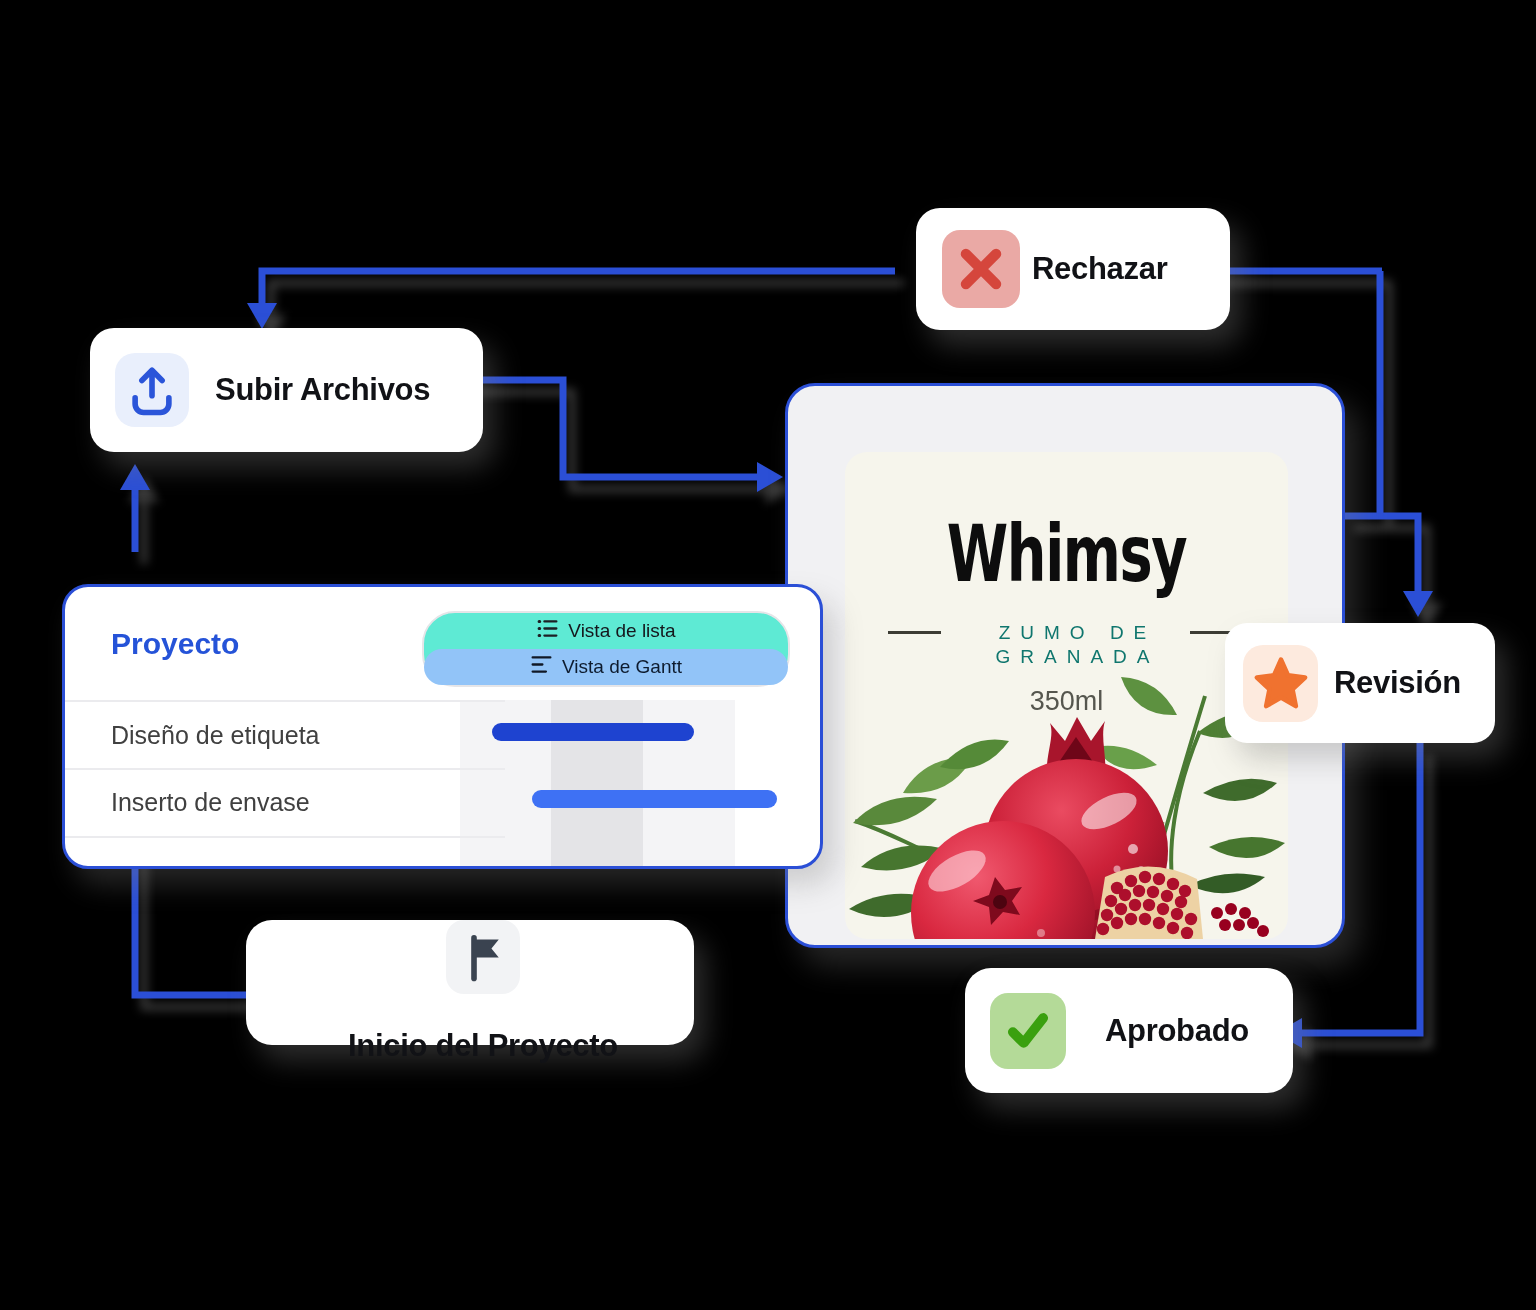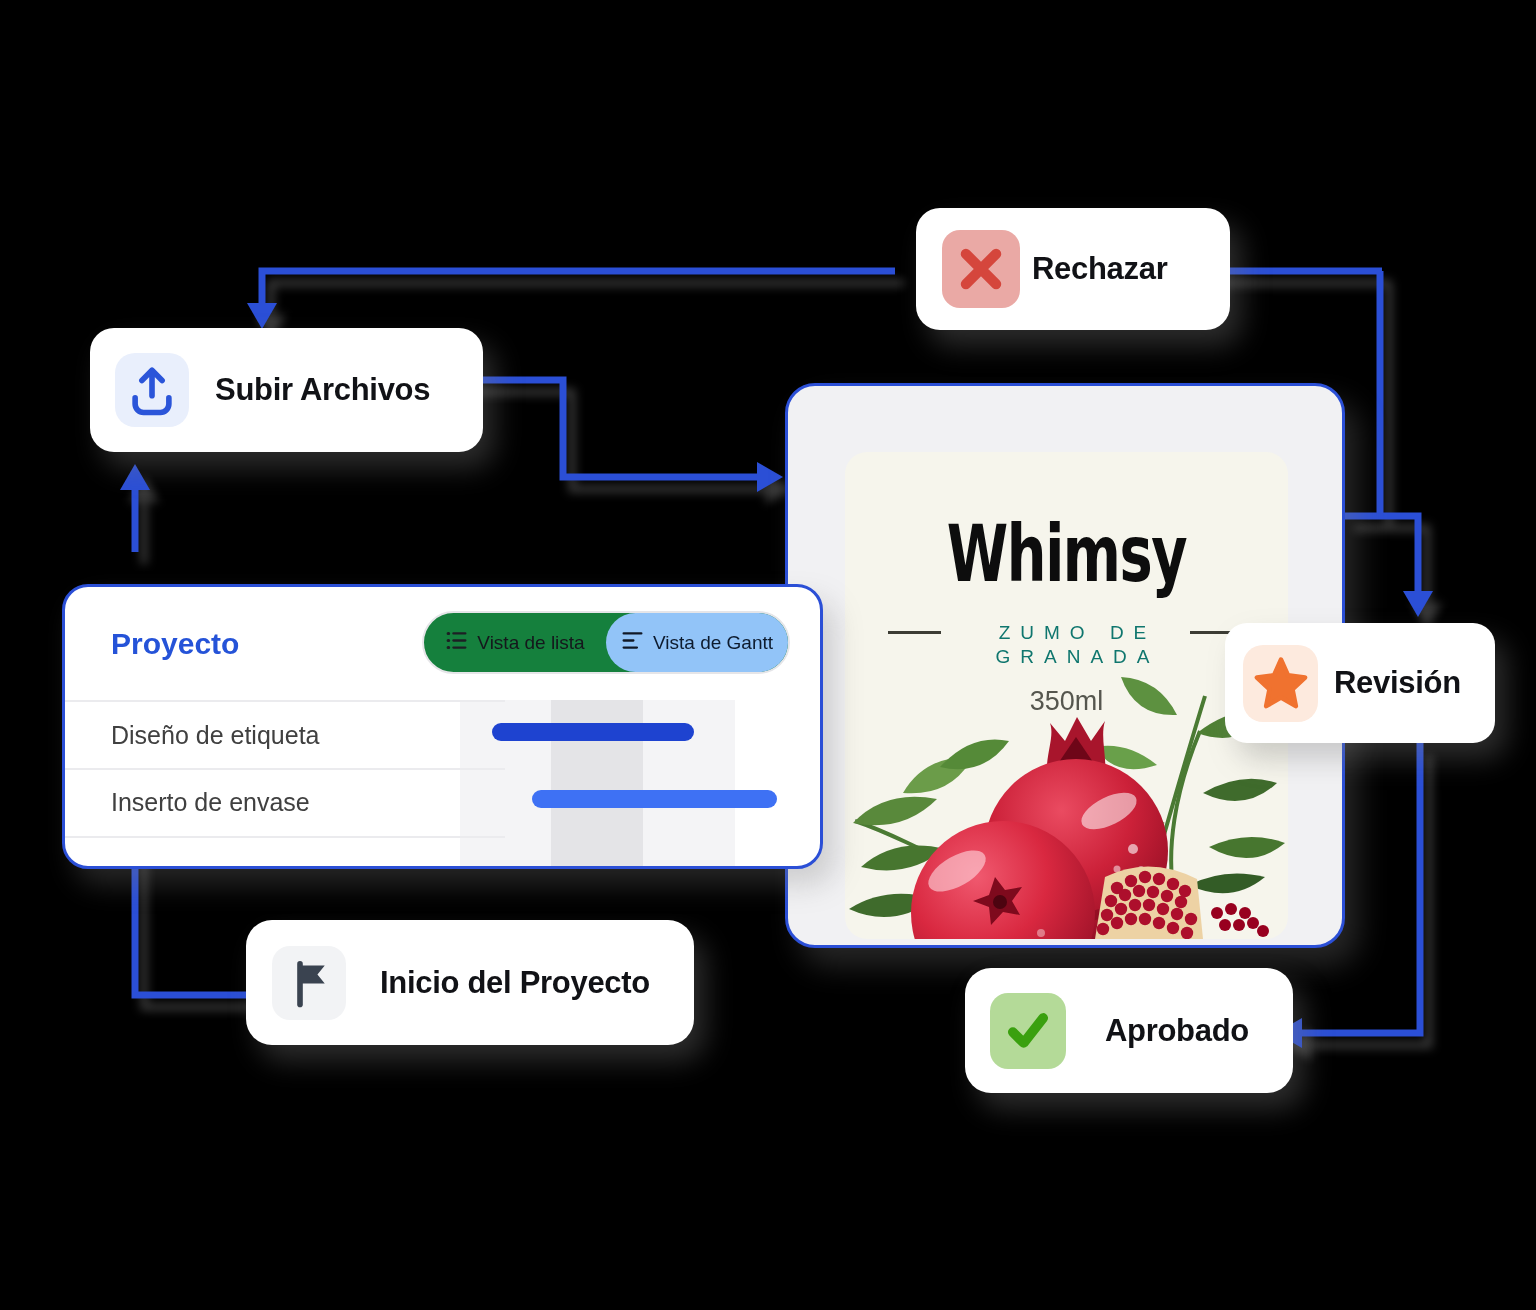--- a/index.html
+++ b/index.html
@@ -9,26 +9,26 @@
   .icon-tile{display:flex;align-items:center;justify-content:center;flex:0 0 auto;}
   .card-label{font-weight:bold;color:#111216;letter-spacing:-.3px;font-size:31px;}
   #card-rechazar{left:895px;top:208px;width:288px;height:122px;border-radius:24px;padding-left:26px;gap:12px;margin-left:21px;}
   #card-rechazar .icon-tile{width:78px;height:78px;border-radius:18px;background:#eaa9a5;}
   #card-subir{left:90px;top:328px;width:368px;height:124px;border-radius:24px;padding-left:25px;gap:26px;}
   #card-subir .icon-tile{width:74px;height:74px;border-radius:20px;background:#e9effc;}
   #card-revision{left:1225px;top:623px;width:252px;height:120px;border-radius:22px;padding-left:18px;gap:16px;z-index:6;}
   #card-revision .icon-tile{width:75px;height:77px;border-radius:20px;background:#fdeade;}
   #card-aprobado{left:965px;top:968px;width:303px;height:125px;border-radius:26px;padding-left:25px;gap:39px;}
   #card-aprobado .icon-tile{width:76px;height:76px;border-radius:18px;background:#b4da98;}
-  #card-inicio{left:246px;top:920px;width:422px;height:125px;border-radius:26px;padding-left:26px;gap:34px;}
+  #card-inicio{left:246px;top:920px;width:422px;height:125px;border-radius:26px;padding-left:26px;gap:34px;flex-direction:column;}
   #card-inicio .icon-tile{width:74px;height:74px;border-radius:18px;background:#f2f3f5;}
 
   #project-panel{position:absolute;left:62px;top:552px;width:755px;height:279px;background:#fff;border:3px solid #2b4fd6;border-radius:26px;z-index:6;overflow:hidden;box-shadow:12px 16px 28px rgba(125,125,125,.3);margin-top:32px;}
   .panel-title{position:absolute;left:46px;top:40px;font-size:30px;font-weight:bold;color:#2553d8;}
-  .view-toggle{position:absolute;left:357px;top:24px;width:368px;height:63px;background:#15803d;border:2px solid #e5e5e8;border-radius:33px;display:flex;box-sizing:border-box;}
+  .view-toggle{position:absolute;left:357px;top:24px;width:368px;height:76px;background:#5eead4;border:2px solid #e5e5e8;border-radius:33px;display:flex;box-sizing:border-box;flex-direction:column;}
   .seg{flex:1;display:flex;align-items:center;justify-content:center;gap:9px;font-size:19px;color:#15171c;border-radius:30px;font-weight:500;}
   .seg.active{background:#92c4f8;color:#0d1b2e;}
   .gantt-band{position:absolute;left:395px;top:113px;width:275px;bottom:0;background:#f4f4f6;}
   .gantt-band-dark{position:absolute;left:486px;top:113px;width:92px;bottom:0;background:#e4e4e7;}
   .divider{position:absolute;left:0;width:440px;height:2px;background:#ebebee;}
   .task-label{position:absolute;left:46px;font-size:25px;color:#404040;}
   .gantt-bar{position:absolute;border-radius:9px;}
 
   #label-card{position:absolute;left:785px;top:383px;width:554px;height:559px;background:#f1f1f3;border:3px solid #2b4fd6;border-radius:30px;z-index:4;overflow:hidden;box-shadow:14px 18px 30px rgba(125,125,125,.3);}
   .cream{position:absolute;left:57px;top:66px;width:443px;height:487px;background:#f6f5ec;border-radius:22px;overflow:hidden;}

